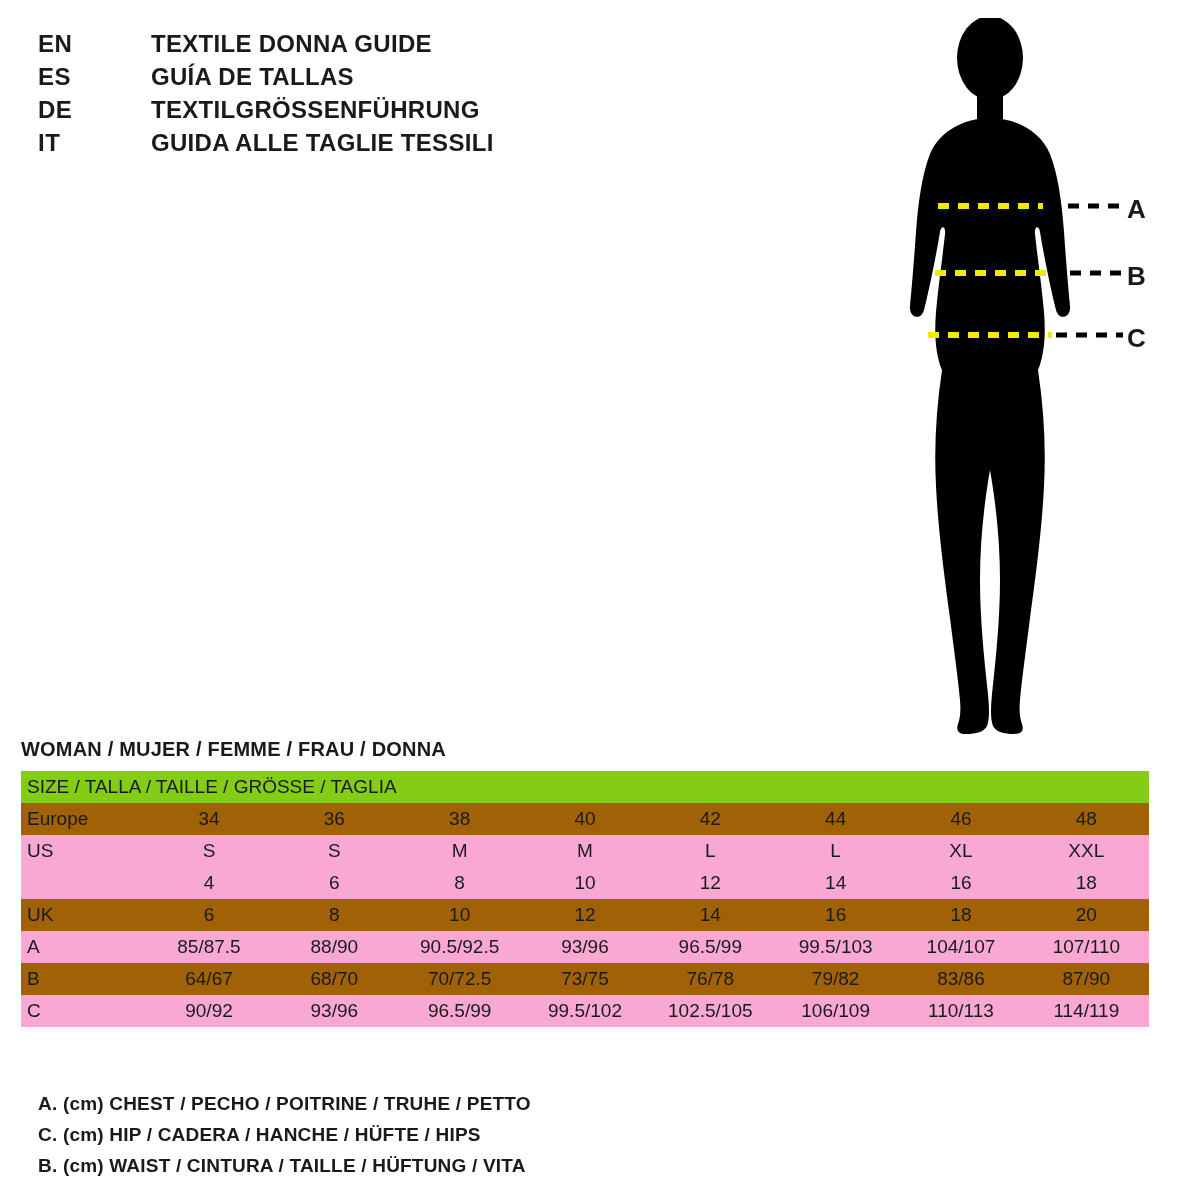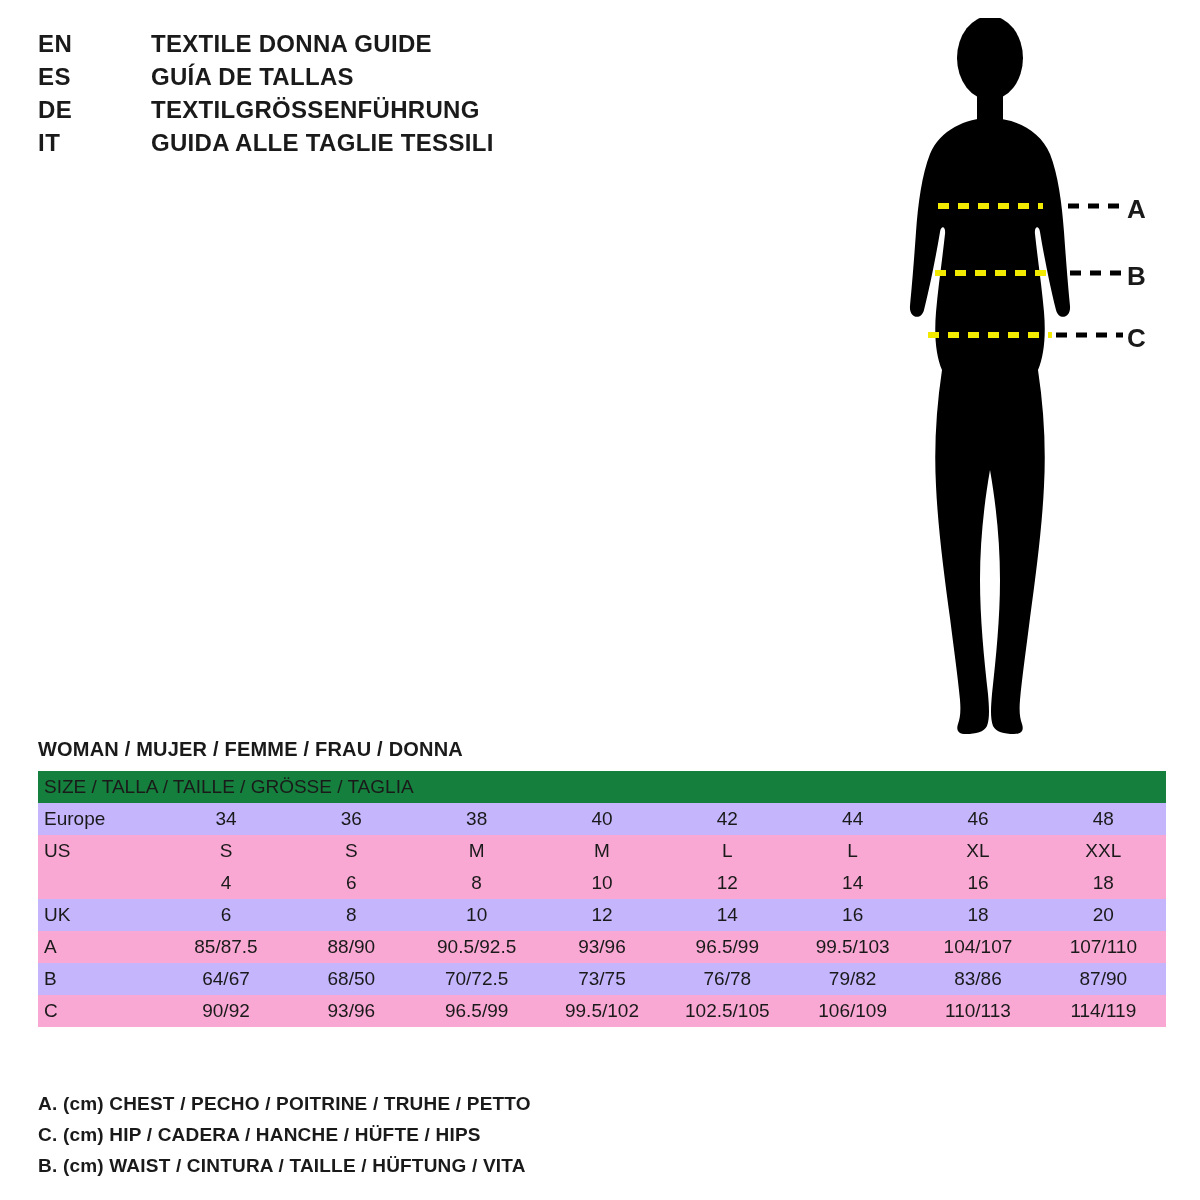--- a/index.html
+++ b/index.html
@@ -47,21 +47,21 @@
     left: 880px;
     top: 18px;
     width: 300px;
     height: 740px;
   }
   #figure-svg { display: block; }
 
   
   #table-section {
     position: absolute;
-    left: 38px;
+    left: 21px;
     top: 738px;
     width: 1128px;
   }
   #woman-label {
     font-size: 20px;
     font-weight: bold;
     letter-spacing: 0.2px;
     margin-bottom: 10px;
   }
   table {
@@ -75,27 +75,27 @@
     text-align: center;
     font-weight: normal;
     color: #1a1a1a;
   }
   .row-head {
     text-align: left;
     padding-left: 6px;
     width: 180px;
   }
   tr.title-row td {
-    background: #15803d;
+    background: #84cc16;
     text-align: left;
     padding-left: 6px;
     font-size: 19px;
     font-weight: normal;
   }
-  tr.shaded td { background: #c4b5fd; }
+  tr.shaded td { background: #a16207; }
   tr.plain td { background: #f9a8d4; }
 
   
   #legend {
     position: absolute;
     left: 38px;
     top: 1088px;
     width: 700px;
   }
   .legend-line {
@@ -251,21 +251,21 @@
         <td>93/96</td>
         <td>96.5/99</td>
         <td>99.5/103</td>
         <td>104/107</td>
         <td>107/110</td>
       </tr>
 
       <tr class="shaded">
         <td class="row-head">B</td>
         <td>64/67</td>
-        <td>68/50</td>
+        <td>68/70</td>
         <td>70/72.5</td>
         <td>73/75</td>
         <td>76/78</td>
         <td>79/82</td>
         <td>83/86</td>
         <td>87/90</td>
       </tr>
 
       <tr class="plain">
         <td class="row-head">C</td>

